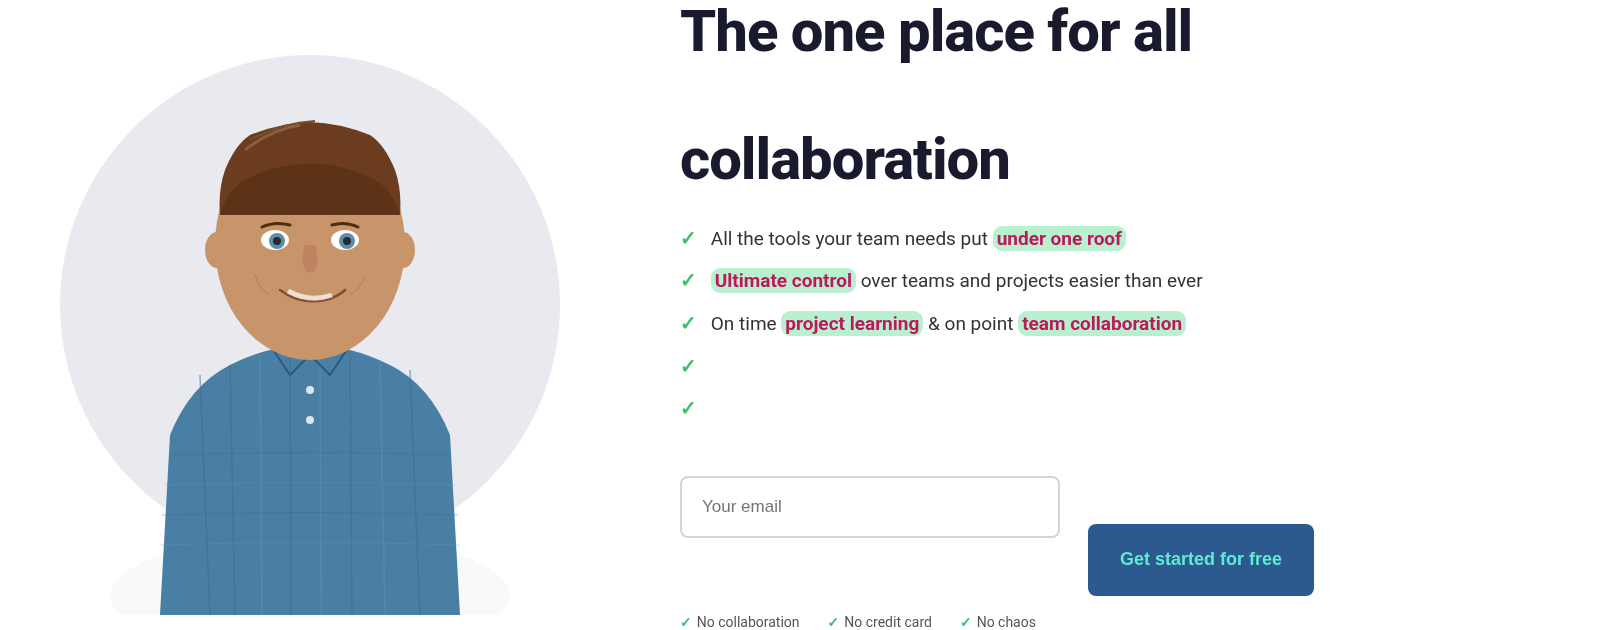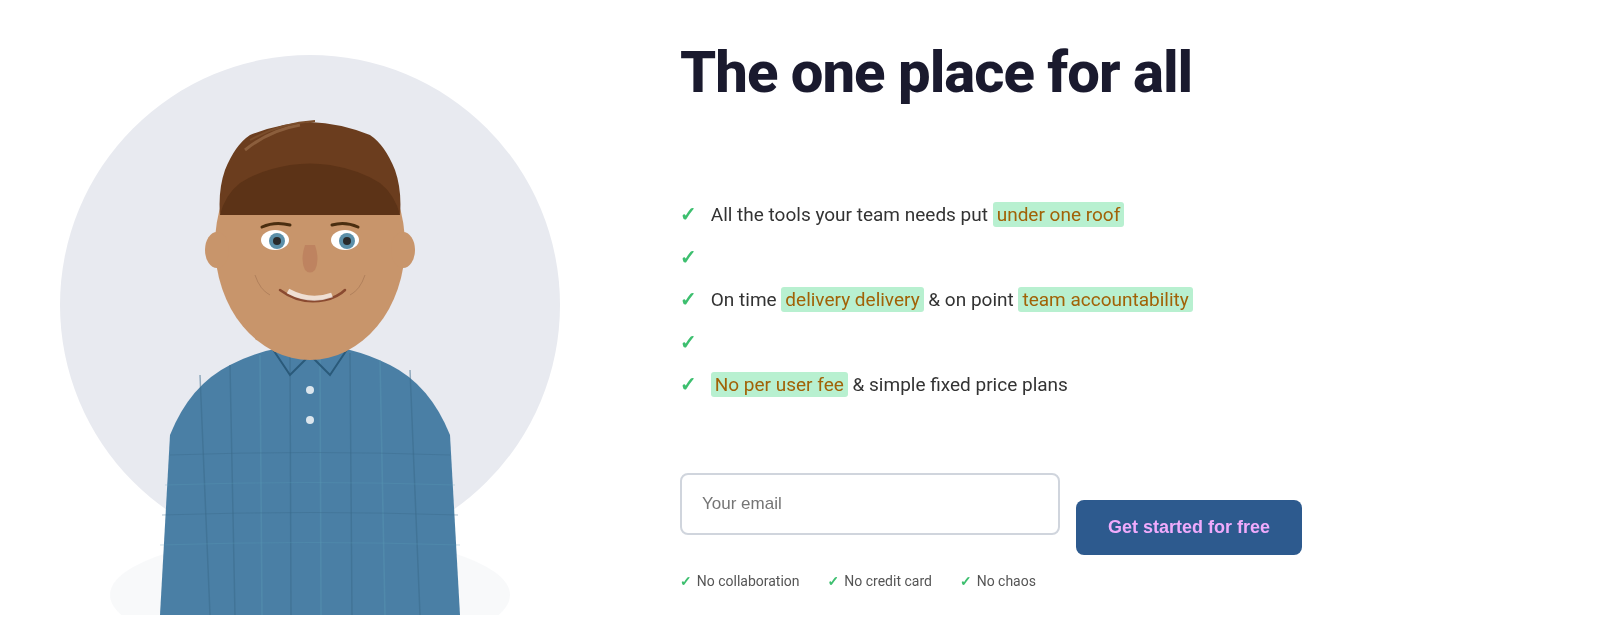--- a/index.html
+++ b/index.html
@@ -100,50 +100,50 @@
     .check-icon {
       color: #3dbf6f;
       font-size: 20px;
       margin-right: 14px;
       flex-shrink: 0;
       font-weight: bold;
     }
 
     .highlight {
       background-color: #b8f0d0;
-      color: #a16207;
+      color: #be185d;
       padding: 1px 4px;
-      border-radius: 3px;
-      font-weight: 400;
+      border-radius: 9px;
+      font-weight: 700;
     }
 
     .cta-section {
       display: flex;
-      align-items: center;
-      gap: 16px;
+      align-items: flex-start;
+      gap: 28px;
       margin-bottom: 18px;
     }
 
     .email-input {
       width: 380px;
       height: 62px;
       border: 2px solid #d0d5dd;
       border-radius: 8px;
       padding: 0 20px;
       font-size: 17px;
       color: #999;
       outline: none;
       background: #fff;
     }
 
     .cta-button {
-      height: 55px;
+      height: 72px;
       padding: 0 32px;
       background: #2d5a8e;
-      color: #f0abfc;
+      color: #5eead4;
       border: none;
       border-radius: 8px;
       font-size: 18px;
       font-weight: 600;
       cursor: pointer;
       white-space: nowrap;
       margin-top: 48px;
     }
 
     .sub-cta {
@@ -231,45 +231,46 @@
         <circle cx="240" cy="385" r="4" fill="white" opacity="0.8"></circle>
       </svg>
     </div>
   </div>
 
   <div class="right-section">
 
     <h1 class="main-heading">
       <span>The one place for all</span><br>
       <br>
+      <span>collaboration</span>
     </h1>
 
     <ul class="features-list">
 
       <li>
         <span class="check-icon">✓</span>
         <span>All the tools your team needs put <span class="highlight">under one roof</span></span>
       </li>
 
       <li>
         <span class="check-icon">✓</span>
-      </li>
-
-      <li>
-        <span class="check-icon">✓</span>
-        <span>On time <span class="highlight">delivery delivery</span> &amp; on point <span class="highlight">team accountability</span></span>
-      </li>
-
-      <li>
-        <span class="check-icon">✓</span>
-      </li>
-
-      <li>
-        <span class="check-icon">✓</span>
-        <span><span class="highlight">No per user fee</span> &amp; simple fixed price plans</span>
+        <span><span class="highlight">Ultimate control</span> over teams and projects easier than ever</span>
+      </li>
+
+      <li>
+        <span class="check-icon">✓</span>
+        <span>On time <span class="highlight">project learning</span> &amp; on point <span class="highlight">team collaboration</span></span>
+      </li>
+
+      <li>
+        <span class="check-icon">✓</span>
+      </li>
+
+      <li>
+        <span class="check-icon">✓</span>
       </li>
     </ul>
 
     <div class="cta-section">
       <input type="email" class="email-input" placeholder="Your email" style="">
       <button class="cta-button">Get started for free</button>
     </div>
 
     <div class="sub-cta">
       <span>

